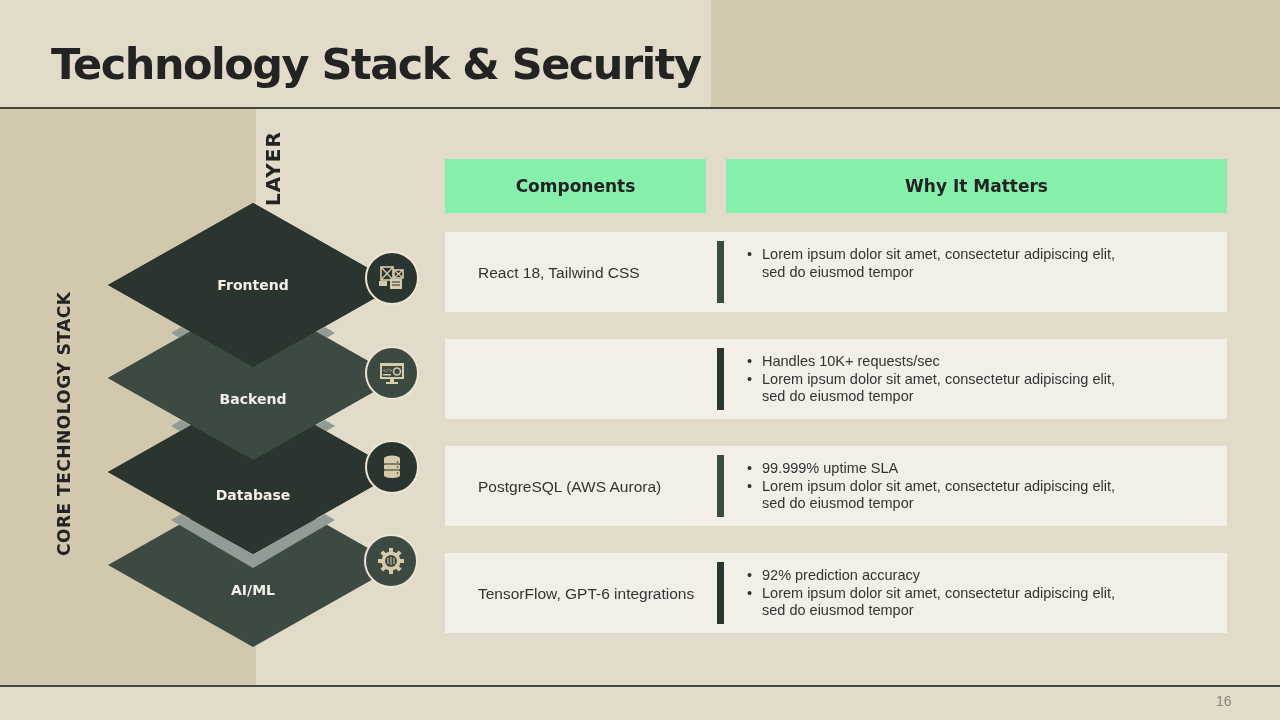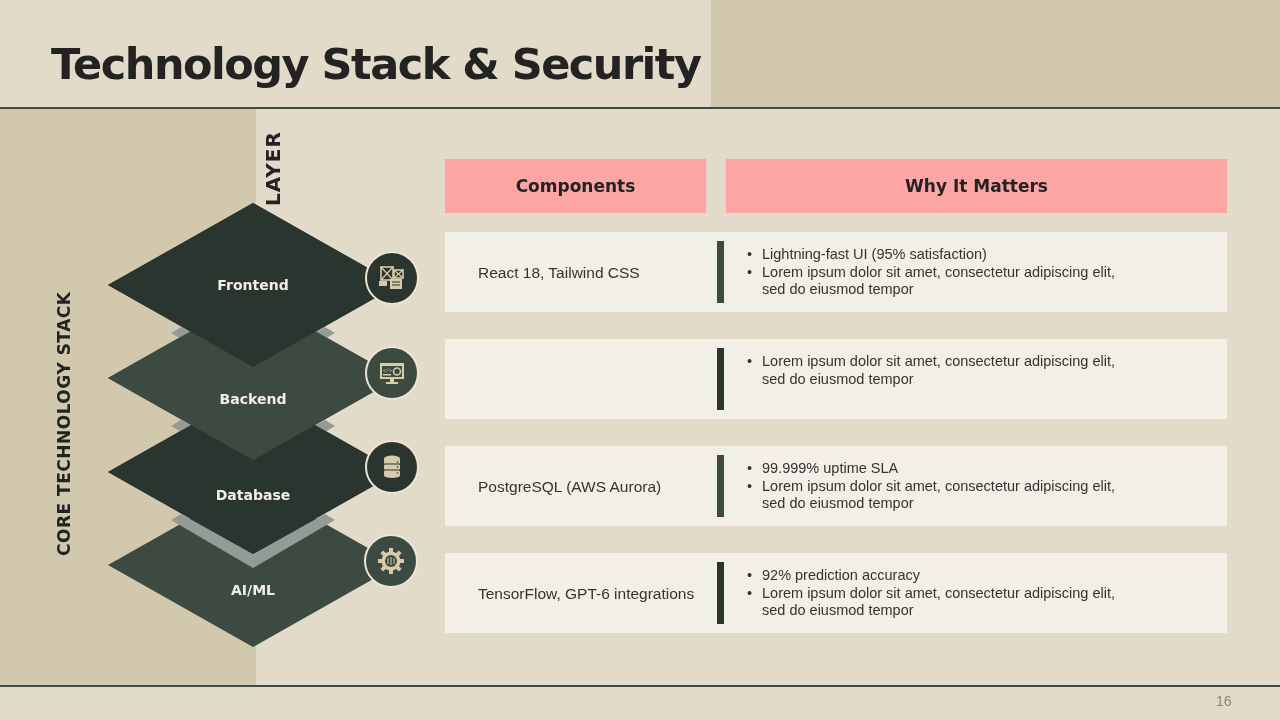--- a/index.html
+++ b/index.html
@@ -46,21 +46,21 @@
     }
 
     .icon-circle {
       position: absolute; width: 54px; height: 54px; border-radius: 50%;
       box-sizing: border-box; border: 2px solid #ece6d6;
       display: flex; align-items: center; justify-content: center;
     }
     .icon-circle svg { width: 30px; height: 30px; }
 
     .hdr {
-      position: absolute; top: 159px; height: 54px; background: #fca5a5;
+      position: absolute; top: 159px; height: 54px; background: #86efac;
       display: flex; align-items: center; justify-content: center;
       font-family: "DejaVu Sans", sans-serif; font-weight: bold; font-size: 17px;
       color: #232323;
     }
     .hdr-components { left: 445px; width: 261px; }
     .hdr-why { left: 726px; width: 501px; }
 
     .row {
       position: absolute; left: 445px; width: 782px; height: 80px;
       background: #f2efe7;
@@ -174,27 +174,27 @@
   </svg>
 </div>
 
 <div class="hdr hdr-components">Components</div>
 <div class="hdr hdr-why">Why It Matters</div>
 
 <div class="row" style="top:232px;">
   <div class="comp">React 18, Tailwind CSS</div>
   <div class="bar" style="background:#3d4a42;"></div>
   <ul>
-    <li>Lightning-fast UI (95% satisfaction)</li>
     <li>Lorem ipsum dolor sit amet, consectetur adipiscing elit, sed do eiusmod tempor</li>
   </ul>
 </div>
 <div class="row" style="top:339px;">
   <div class="bar" style="background:#2b352f;"></div>
   <ul>
+    <li>Handles 10K+ requests/sec</li>
     <li>Lorem ipsum dolor sit amet, consectetur adipiscing elit, sed do eiusmod tempor</li>
   </ul>
 </div>
 <div class="row" style="top:446px;">
   <div class="comp">PostgreSQL (AWS Aurora)</div>
   <div class="bar" style="background:#3d4a42;"></div>
   <ul>
     <li>99.999% uptime SLA</li>
     <li>Lorem ipsum dolor sit amet, consectetur adipiscing elit, sed do eiusmod tempor</li>
   </ul>

